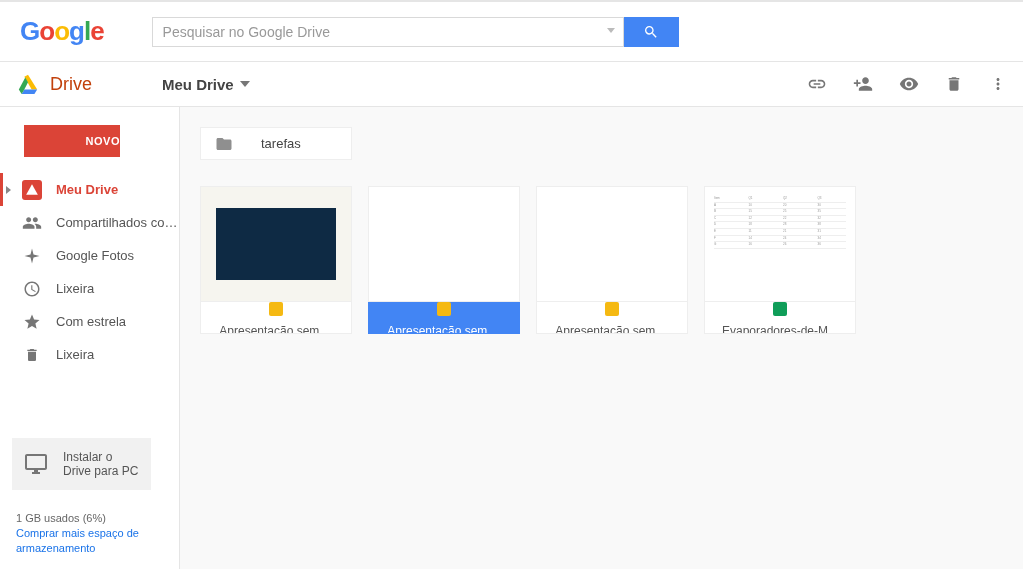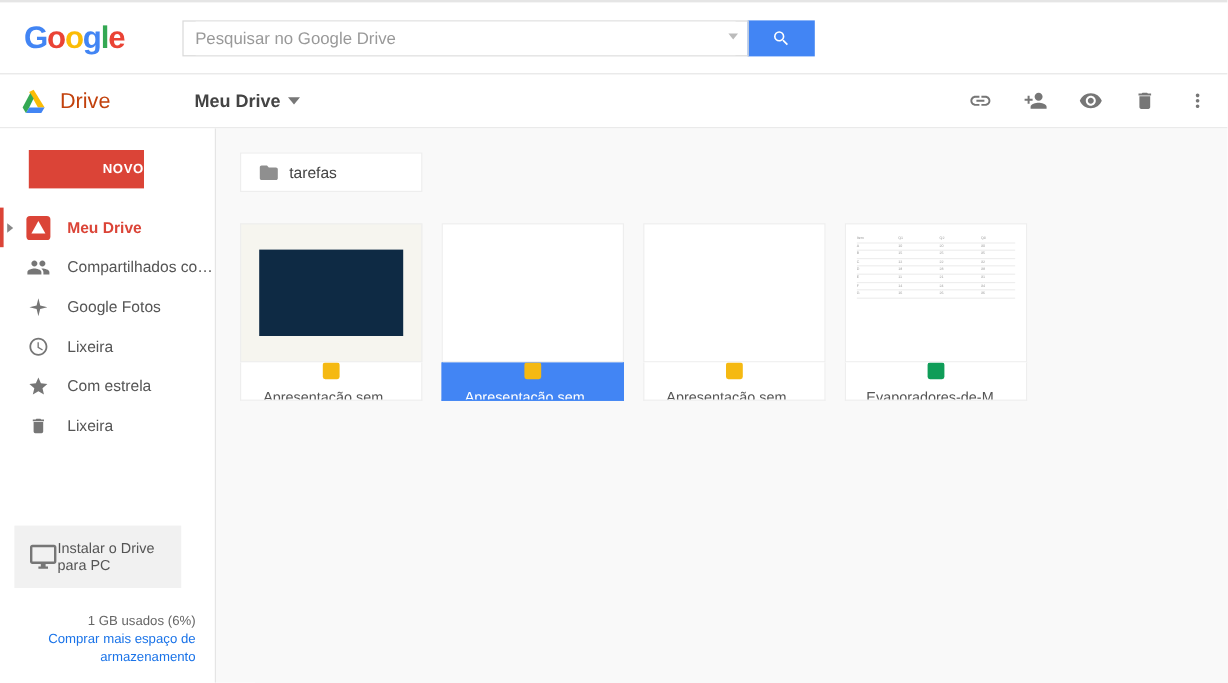--- a/index.html
+++ b/index.html
@@ -37,29 +37,29 @@
 .sidebar { width: 180px; background: #fff; border-right: 1px solid #e5e5e5; display: flex; flex-direction: column; padding-top: 18px; }
 .new-btn { background: #db4437; color: white; font-size: 11px; font-weight: bold; letter-spacing: 0.5px; border: none; width: 96px; height: 32px; margin: 0 0 16px 24px; cursor: pointer; text-align: right; }
 .nav-item { display: flex; align-items: center; height: 33px; padding-left: 22px; gap: 14px; font-size: 13px; color: #555; cursor: pointer; position: relative; }
 .nav-item.active { color: #db4437; font-weight: bold; }
 .nav-item.active::before { content: ''; position: absolute; left: 0; top: 0; bottom: 0; width: 3px; background: #db4437; }
 .nav-caret { position: absolute; left: 6px; width: 0; height: 0; border-top: 4px solid transparent; border-bottom: 4px solid transparent; border-left: 5px solid #888; }
 .nav-icon { width: 20px; height: 20px; fill: #767676; display: flex; align-items: center; justify-content: center; }
 .nav-item.active .nav-icon { fill: #db4437; background: #db4437; border-radius: 3px; }
 .nav-item .label { flex: 1; white-space: nowrap; overflow: hidden; text-overflow: ellipsis; }
 
-.install-box { margin: auto 28px 12px 12px; background: #f1f1f1; padding: 12px; display: flex; gap: 0; align-items: center; font-size: 12px; color: #555; cursor: pointer; }
+.install-box { margin: auto 28px 12px 12px; background: #f1f1f1; padding: 12px; display: flex; gap: 15px; align-items: center; font-size: 12px; color: #555; cursor: pointer; }
 .install-box svg { fill: #767676; flex-shrink: 0; }
 
-.storage { padding: 10px 16px 14px 16px; font-size: 11px; color: #666; text-align: right; }
+.storage { padding: 10px 16px 14px 16px; font-size: 11px; color: #666; }
 .storage a { color: #1a73e8; text-decoration: none; display: block; margin-top: 2px; line-height: 1.3; }
 
 .content { flex: 1; background: #f9f9f9; padding: 20px; overflow: auto; }
 .folder-row { display: flex; gap: 16px; margin-bottom: 26px; }
-.folder-card { width: 152px; height: 33px; background: #fff; border: 1px solid #eee; display: flex; align-items: center; gap: 8px; padding: 0 14px; font-size: 13px; color: #444; cursor: pointer; }
+.folder-card { width: 152px; height: 33px; background: #fff; border: 1px solid #eee; display: flex; align-items: center; gap: 28px; padding: 0 14px; font-size: 13px; color: #444; cursor: pointer; }
 .folder-card svg { fill: #8f8f8f; }
 
 .file-grid { display: flex; gap: 16px; flex-wrap: wrap; }
 .file-card { width: 152px; cursor: pointer; }
 .thumb { width: 152px; height: 116px; background: #fff; border: 1px solid #eee; display: flex; align-items: center; justify-content: center; overflow: hidden; }
 .thumb.pres1 { background: #f6f5ef; flex-direction: column; padding: 16px 0; }
 .thumb.pres1 .slide { width: 120px; height: 72px; background: #0e2a44; }
 .file-caption { height: 32px; display: flex; align-items: center; gap: 8px; padding: 0 10px; font-size: 12px; color: #555; background: #fff; border: 1px solid #eee; border-top: none; white-space: nowrap; overflow: hidden; flex-direction: column; }
 .file-card.selected .file-caption { background: #4285F4; color: #fff; border-color: #4285F4; }
 .file-type-icon { width: 14px; height: 14px; flex-shrink: 0; border-radius: 2px; }

